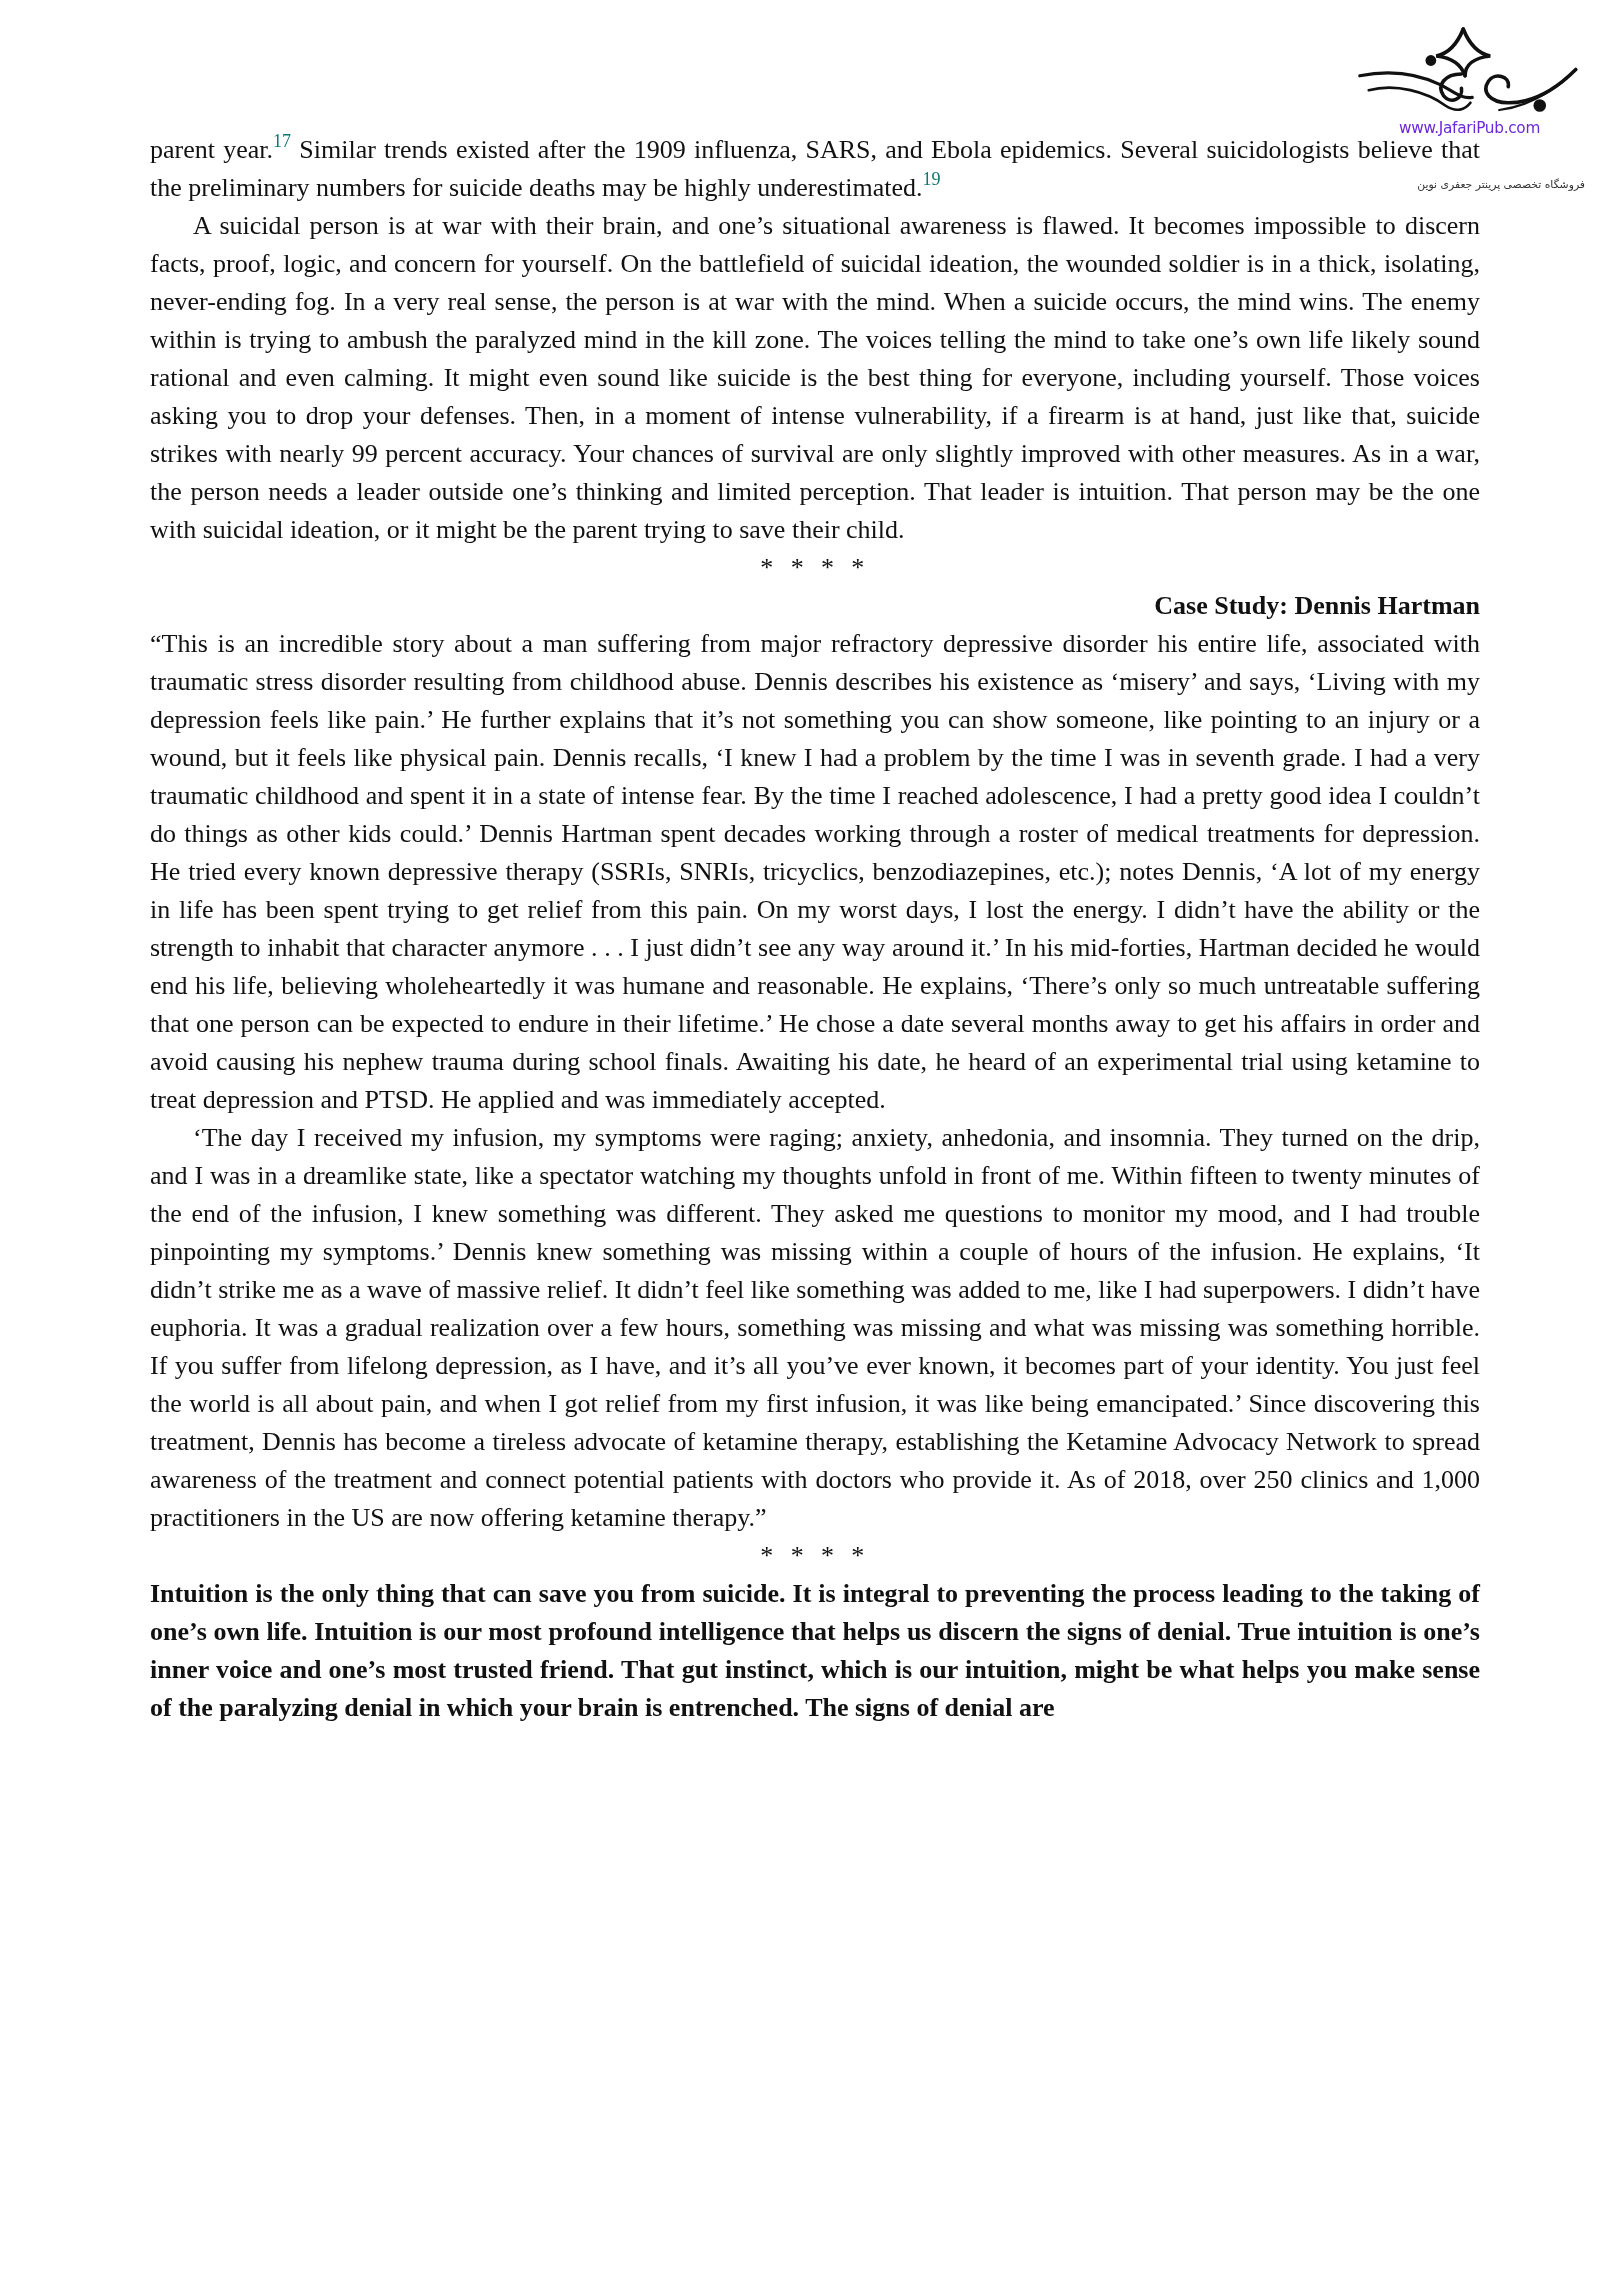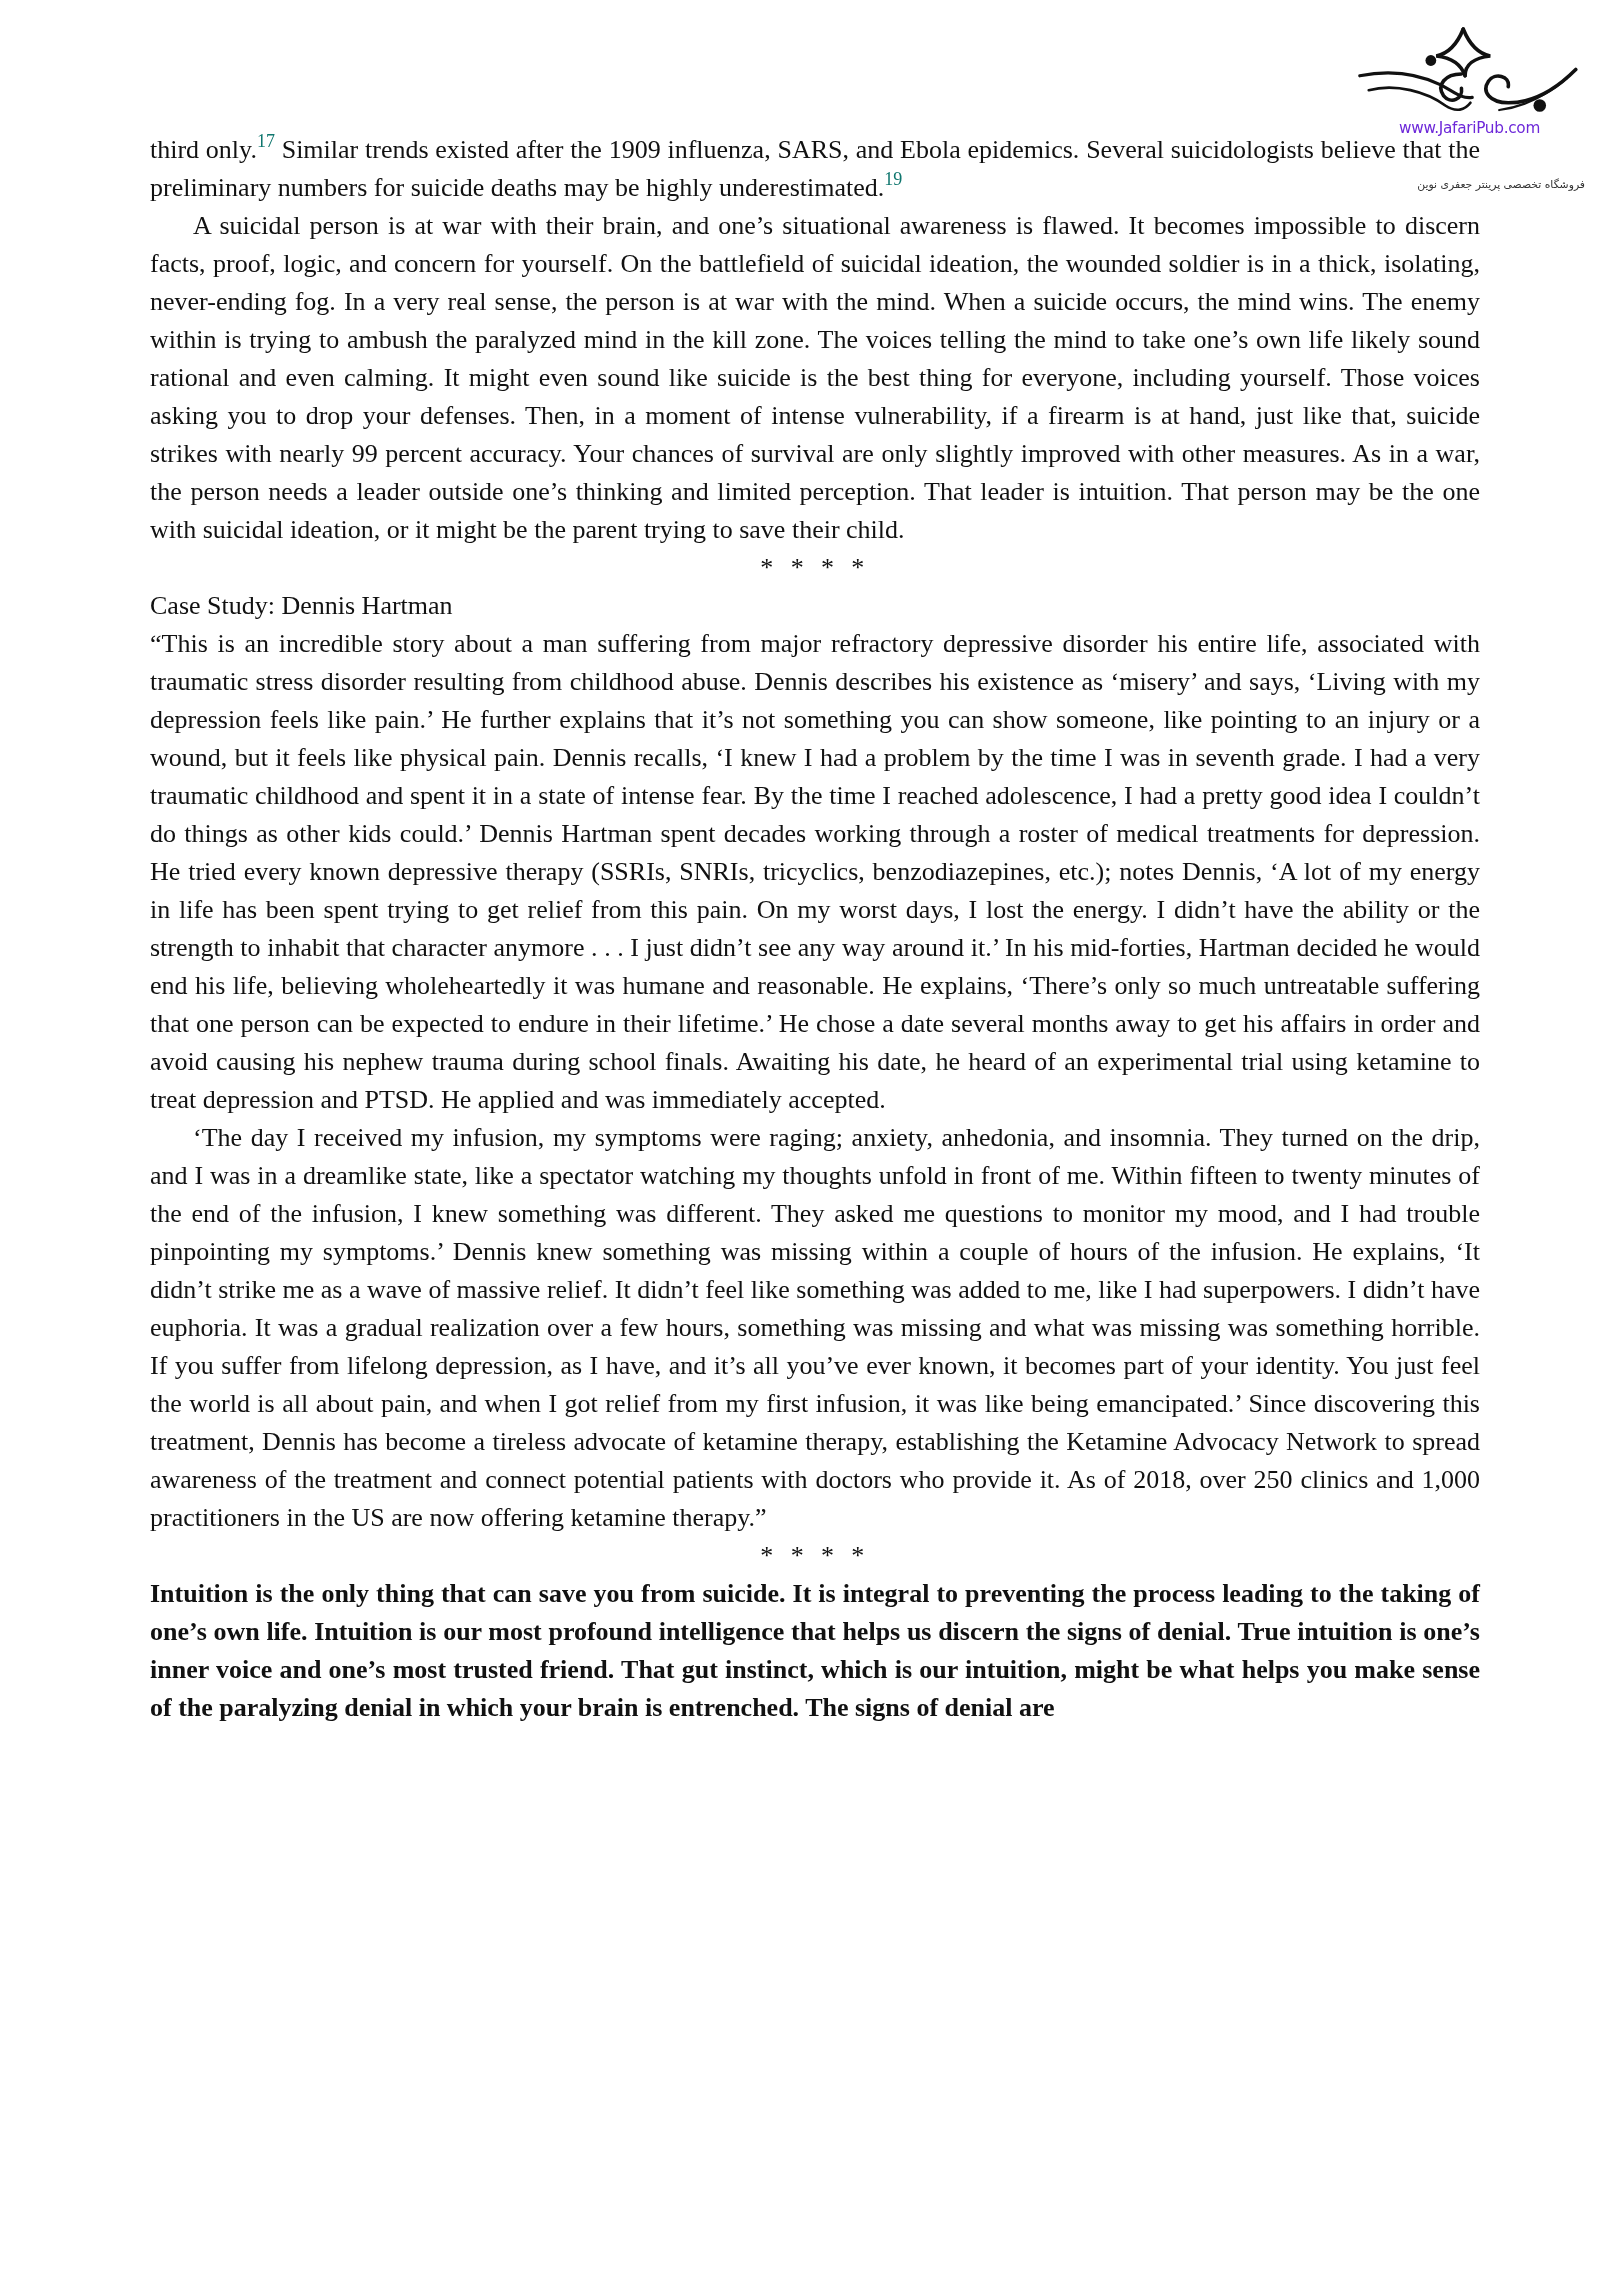--- a/index.html
+++ b/index.html
@@ -8,21 +8,21 @@
     position: absolute; left: 150px; top: 131px; width: 1330px;
     font-family: "Liberation Serif", "DejaVu Serif", serif;
     font-size: 26px; line-height: 38px; color: #111111;
     text-align: justify;
   }
   .page p { margin: 0; }
   .indent { text-indent: 43px; font-family: Liberation Serif, serif; }
   sup.fn { color: #0f766e; font-size: 18px; line-height: 0; vertical-align: 10.8px; }
   .sep { text-align: center; letter-spacing: 5.4px; margin: 0; }
   .sep1 { margin-top: 38px; }
-  .case-title { text-align: left; font-weight: normal; margin-top: 29px; }
+  .case-title { text-align: right; font-weight: bold; margin-top: 29px; }
   .source { margin-top: 38px; }
   .source i { font-style: italic; }
   .sep2 { margin-top: 38px; }
   .after { margin-top: 38px; font-weight: bold; }
 
   
   .wm { position: absolute; left: 1355px; top: 20px; width: 230px; height: 153px; }
   .wm svg { display: block; }
   .wm-url {
     position: absolute; left: 1357px; top: 119px; width: 225px; text-align: center;
@@ -49,21 +49,21 @@
     </g>
     <circle cx="84" cy="45" r="6" fill="#111"></circle>
     <circle cx="205" cy="95" r="7" fill="#111"></circle>
   </svg>
 </div>
 <div class="wm-url">www.JafariPub.com</div>
 <div class="wm-fa">فروشگاه تخصصی پرینتر جعفری نوین</div>
 
 <div class="page">
 
-  <p><span>third only.</span><sup class="fn">17</sup><span> Similar trends existed after the 1909 influenza, SARS, and Ebola epidemics. Several suicidologists believe that the preliminary numbers for suicide deaths may be highly underestimated.</span><sup class="fn">19</sup></p>
+  <p><span>parent year.</span><sup class="fn">17</sup><span> Similar trends existed after the 1909 influenza, SARS, and Ebola epidemics. Several suicidologists believe that the preliminary numbers for suicide deaths may be highly underestimated.</span><sup class="fn">19</sup></p>
 
   <p class="indent">A suicidal person is at war with their brain, and one’s situational awareness is flawed. It becomes impossible to discern facts, proof, logic, and concern for yourself. On the battlefield of suicidal ideation, the wounded soldier is in a thick, isolating, never-ending fog. In a very real sense, the person is at war with the mind. When a suicide occurs, the mind wins. The enemy within is trying to ambush the paralyzed mind in the kill zone. The voices telling the mind to take one’s own life likely sound rational and even calming. It might even sound like suicide is the best thing for everyone, including yourself. Those voices asking you to drop your defenses. Then, in a moment of intense vulnerability, if a firearm is at hand, just like that, suicide strikes with nearly 99 percent accuracy. Your chances of survival are only slightly improved with other measures. As in a war, the person needs a leader outside one’s thinking and limited perception. That leader is intuition. That person may be the one with suicidal ideation, or it might be the parent trying to save their child.</p>
 
   <p class="sep sep1">* * * *</p>
 
   <p class="case-title">Case Study: Dennis Hartman</p>
 
   <p>“This is an incredible story about a man suffering from major refractory depressive disorder his entire life, associated with traumatic stress disorder resulting from childhood abuse. Dennis describes his existence as ‘misery’ and says, ‘Living with my depression feels like pain.’ He further explains that it’s not something you can show someone, like pointing to an injury or a wound, but it feels like physical pain. Dennis recalls, ‘I knew I had a problem by the time I was in seventh grade. I had a very traumatic childhood and spent it in a state of intense fear. By the time I reached adolescence, I had a pretty good idea I couldn’t do things as other kids could.’ Dennis Hartman spent decades working through a roster of medical treatments for depression. He tried every known depressive therapy (SSRIs, SNRIs, tricyclics, benzodiazepines, etc.); notes Dennis, ‘A lot of my energy in life has been spent trying to get relief from this pain. On my worst days, I lost the energy. I didn’t have the ability or the strength to inhabit that character anymore . . . I just didn’t see any way around it.’ In his mid-forties, Hartman decided he would end his life, believing wholeheartedly it was humane and reasonable. He explains, ‘There’s only so much untreatable suffering that one person can be expected to endure in their lifetime.’ He chose a date several months away to get his affairs in order and avoid causing his nephew trauma during school finals. Awaiting his date, he heard of an experimental trial using ketamine to treat depression and PTSD. He applied and was immediately accepted.</p>
 
   <p class="indent">‘The day I received my infusion, my symptoms were raging; anxiety, anhedonia, and insomnia. They turned on the drip, and I was in a dreamlike state, like a spectator watching my thoughts unfold in front of me. Within fifteen to twenty minutes of the end of the infusion, I knew something was different. They asked me questions to monitor my mood, and I had trouble pinpointing my symptoms.’ Dennis knew something was missing within a couple of hours of the infusion. He explains, ‘It didn’t strike me as a wave of massive relief. It didn’t feel like something was added to me, like I had superpowers. I didn’t have euphoria. It was a gradual realization over a few hours, something was missing and what was missing was something horrible. If you suffer from lifelong depression, as I have, and it’s all you’ve ever known, it becomes part of your identity. You just feel the world is all about pain, and when I got relief from my first infusion, it was like being emancipated.’ Since discovering this treatment, Dennis has become a tireless advocate of ketamine therapy, establishing the Ketamine Advocacy Network to spread awareness of the treatment and connect potential patients with doctors who provide it. As of 2018, over 250 clinics and 1,000 practitioners in the US are now offering ketamine therapy.”</p>

